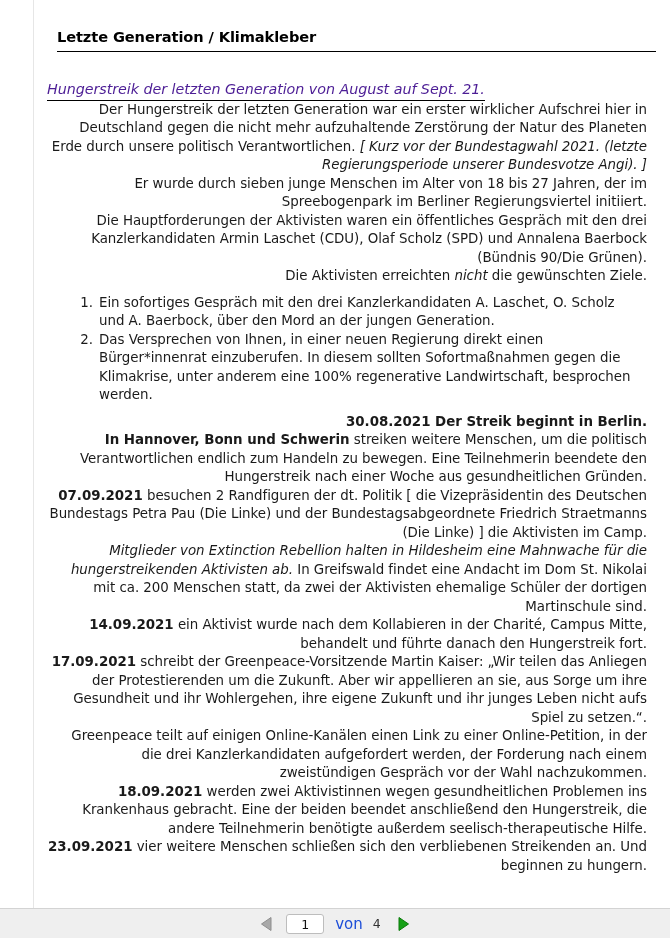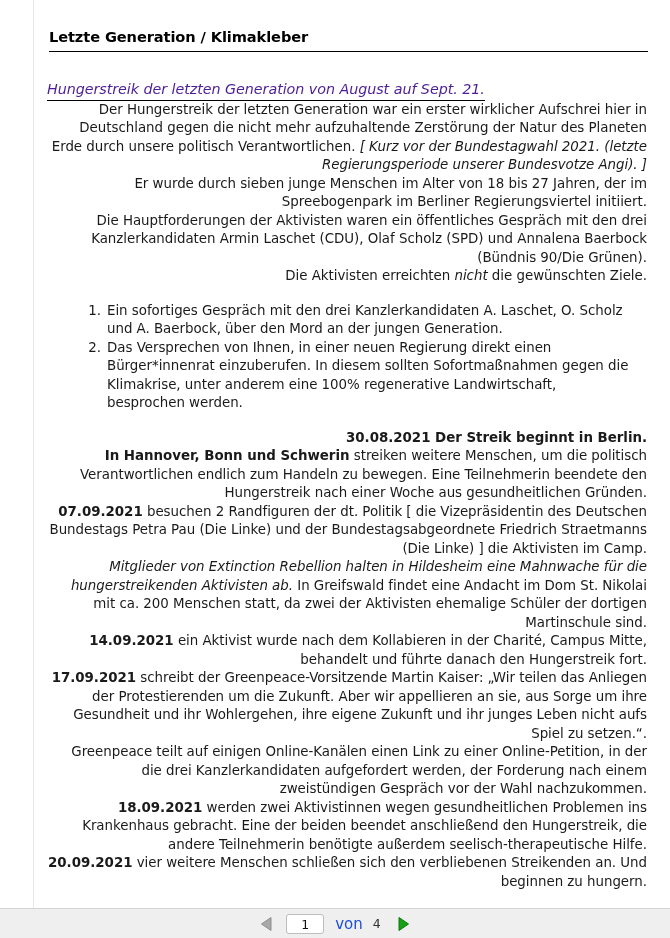--- a/index.html
+++ b/index.html
@@ -43,21 +43,21 @@
     top: 28px;
     width: 600px;
   }
 
   
   .doc-title {
     font-size: 14.6px;
     font-weight: bold;
     color: #000000;
     letter-spacing: -0.1px;
-    margin: 0 0 2px 2px;
+    margin: 0 0 2px 10px;
     padding: 0 0 5px 0;
     border-bottom: 1.6px solid #000000;
     width: 599px;
     box-sizing: border-box;
     line-height: 1.25;
   }
 
   .doc-subtitle {
     font-size: 14.3px;
     font-style: italic;
@@ -81,21 +81,21 @@
   }
 
   .gap-top-lg { margin-top: 23px; }
   .gap-top-md { margin-top: 14px; }
 
   .b { font-weight: bold; }
   .i { font-style: italic; }
   .bi { font-weight: normal; font-style: italic; }
 
   ol.demands {
-    margin: 16px;
+    margin: 8px;
     padding: 0 0 0 44px;
     list-style: none;
     counter-reset: dm;
   }
   ol.demands > li {
     counter-increment: dm;
     position: relative;
     font-size: 13.4px;
     color: #1a1a1a;
     line-height: 1.38;
@@ -212,21 +212,21 @@
 
       <p class="para gap-top-md"><span class="b">14.09.2021</span><span> ein Aktivist wurde nach dem Kollabieren in der Charité, Campus Mitte, behandelt und führte danach den Hungerstreik fort.</span></p>
 
 
       <p class="para gap-top-md"><span class="b">17.09.2021</span><span> schreibt der Greenpeace-Vorsitzende Martin Kaiser: „Wir teilen das Anliegen der Protestierenden um die Zukunft. Aber wir appellieren an sie, aus Sorge um ihre Gesundheit und ihr Wohlergehen, ihre eigene Zukunft und ihr junges Leben nicht aufs Spiel zu setzen.“.</span></p>
 
       <p class="para"><span>Greenpeace teilt auf einigen Online-Kanälen einen Link zu einer Online-Petition, in der die drei Kanzlerkandidaten aufgefordert werden, der Forderung nach einem zweistündigen Gespräch vor der Wahl nachzukommen.</span></p>
 
       <p class="para gap-top-md"><span class="b">18.09.2021</span><span> werden zwei Aktivistinnen wegen gesundheitlichen Problemen ins Krankenhaus gebracht. Eine der beiden beendet anschließend den Hungerstreik, die andere Teilnehmerin benötigte außerdem seelisch-therapeutische Hilfe.</span></p>
 
-      <p class="para gap-top-md"><span class="b">20.09.2021</span><span> vier weitere Menschen schließen sich den verbliebenen Streikenden an. Und beginnen zu hungern.</span></p>
+      <p class="para gap-top-md"><span class="b">23.09.2021</span><span> vier weitere Menschen schließen sich den verbliebenen Streikenden an. Und beginnen zu hungern.</span></p>
 
     </div>
   </div>
 
   <div id="footer-bar">
     <div id="pager">
 
       <div class="nav-arrow">
         <svg width="18" height="18" viewBox="0 0 18 18" aria-hidden="true">
           <polygon points="13,2.5 13,15.5 3.5,9" fill="#a8a8a8" stroke="#8e8e8e" stroke-width="1" stroke-linejoin="round"></polygon>

